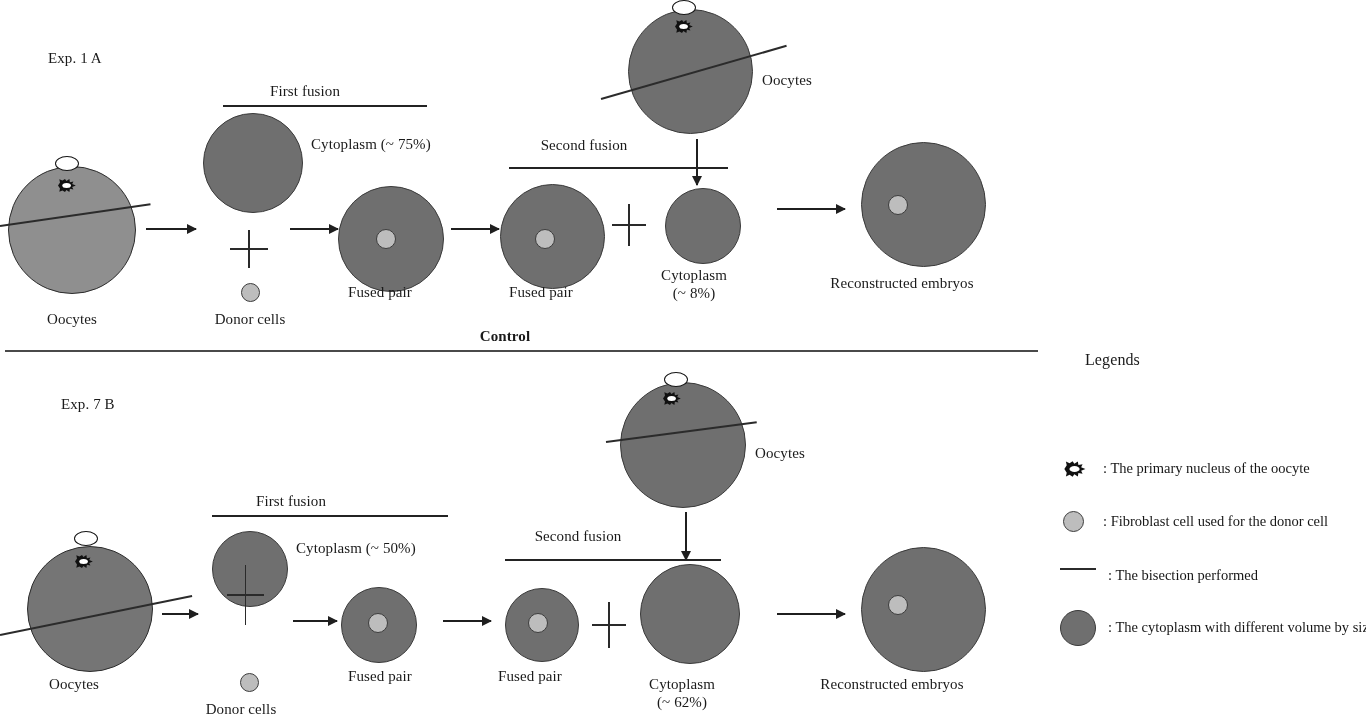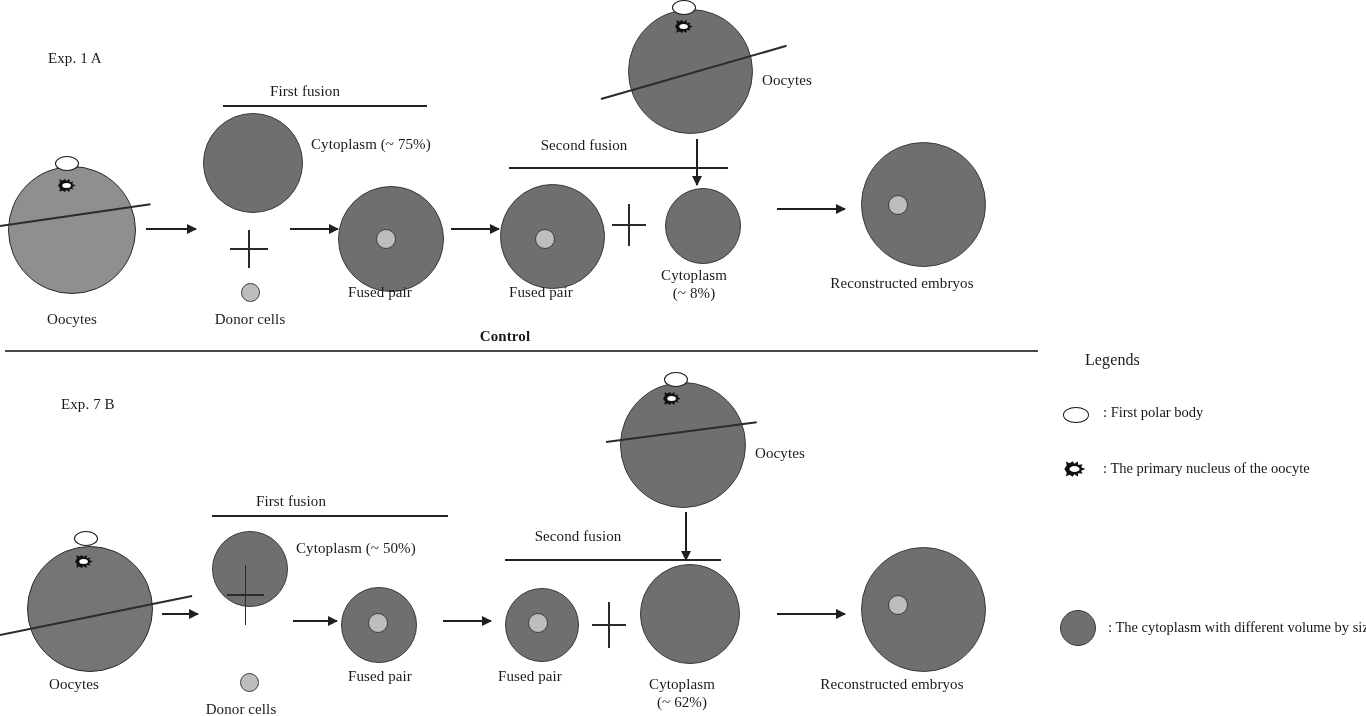--- a/index.html
+++ b/index.html
@@ -278,33 +278,37 @@
   <div class="lbl center" style="left:682px; top:694px;">(~ 62%)</div>
 
   <div class="arrow-h" style="left:777px; top:613px; width:68px;"></div>
 
   <div class="cell cyto" style="left:861px; top:547px; width:125px; height:125px;"></div>
   <div class="cell donor" style="left:888px; top:595px; width:20px; height:20px;"></div>
   <div class="lbl center" style="left:892px; top:676px;">Reconstructed embryos</div>
 
   <div class="lbl big" style="left:1085px; top:351px;">Legends</div>
 
-  <div class="legend-row" style="left:1060px; top:400px; width:300px; height:28px;">
-    <div class="polar-body" style="left:3px; top:7px; width:24px; height:14px;"></div>
-    <div class="legend-text" style="left:43px; top:4px;">: First polar body</div>
-  </div>
 
   <div class="legend-row" style="left:1060px; top:456px; width:300px; height:28px;text-align:center;">
     <svg class="nucleus" style="left:2px; top:4px;" width="26" height="18" viewBox="0 0 22 15">
       <path d="M2.0,7.5 L4.0,4.4 L3.3,1.2 L6.4,2.6 L9.0,0.9 L10.4,3.0 L13.4,1.1 L13.9,4.2 L17.4,3.4 L16.2,6.0 L19.8,7.5 L16.2,9.0 L17.4,11.6 L13.9,10.8 L13.4,13.9 L10.4,12.0 L9.0,14.1 L6.4,12.4 L3.3,13.8 L4.0,10.6 Z" fill="#111111"></path>
       <ellipse cx="10.6" cy="7.5" rx="4.3" ry="2.5" fill="#ffffff"></ellipse>
     </svg>
     <div class="legend-text" style="left:43px; top:4px;">: The primary nucleus of the oocyte</div>
   </div>
 
-
+  <div class="legend-row" style="left:1060px; top:509px; width:300px; height:28px;">
+    <div class="cell donor" style="left:3px; top:2px; width:21px; height:21px;"></div>
+    <div class="legend-text" style="left:43px; top:4px;">: Fibroblast cell used for the donor cell</div>
+  </div>
+
+  <div class="legend-row" style="left:1060px; top:563px; width:300px; height:28px;">
+    <div class="legend-line" style="left:0px; top:5px; width:36px;"></div>
+    <div class="legend-text" style="left:48px; top:4px;">: The bisection performed</div>
+  </div>
 
   <div class="legend-row" style="left:1060px; top:608px; width:310px; height:40px;">
     <div class="cell cyto" style="left:0px; top:2px; width:36px; height:36px;"></div>
     <div class="legend-text" style="left:48px; top:11px;">: The cytoplasm with different volume by size</div>
   </div>
 
 </div>
 
 </body></html>

